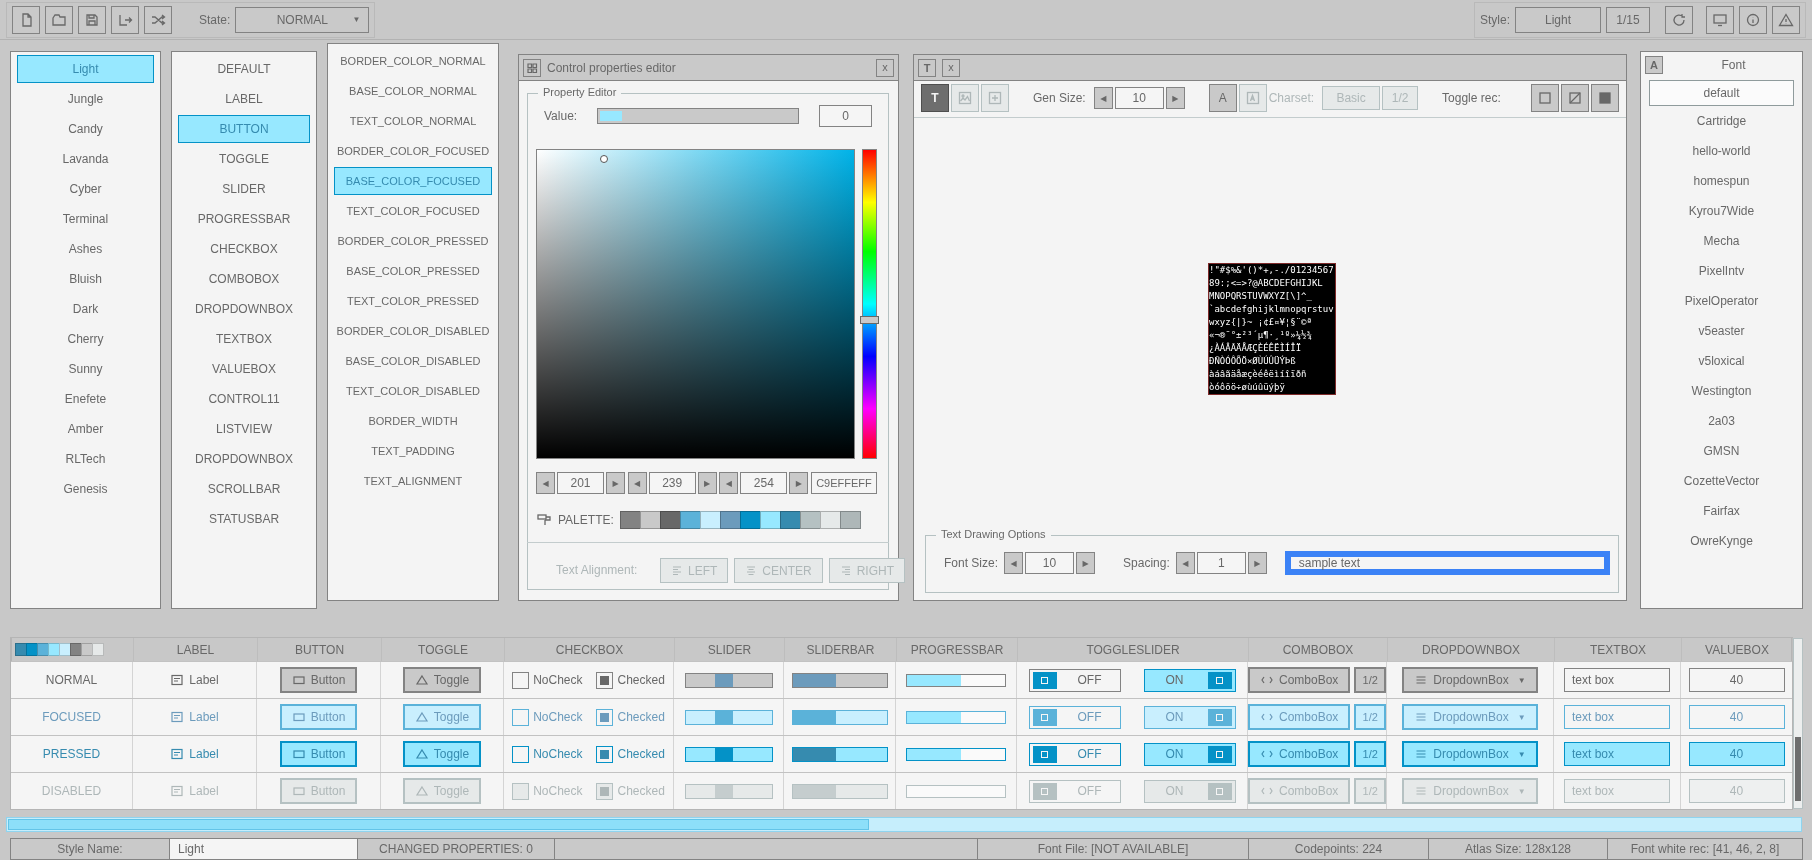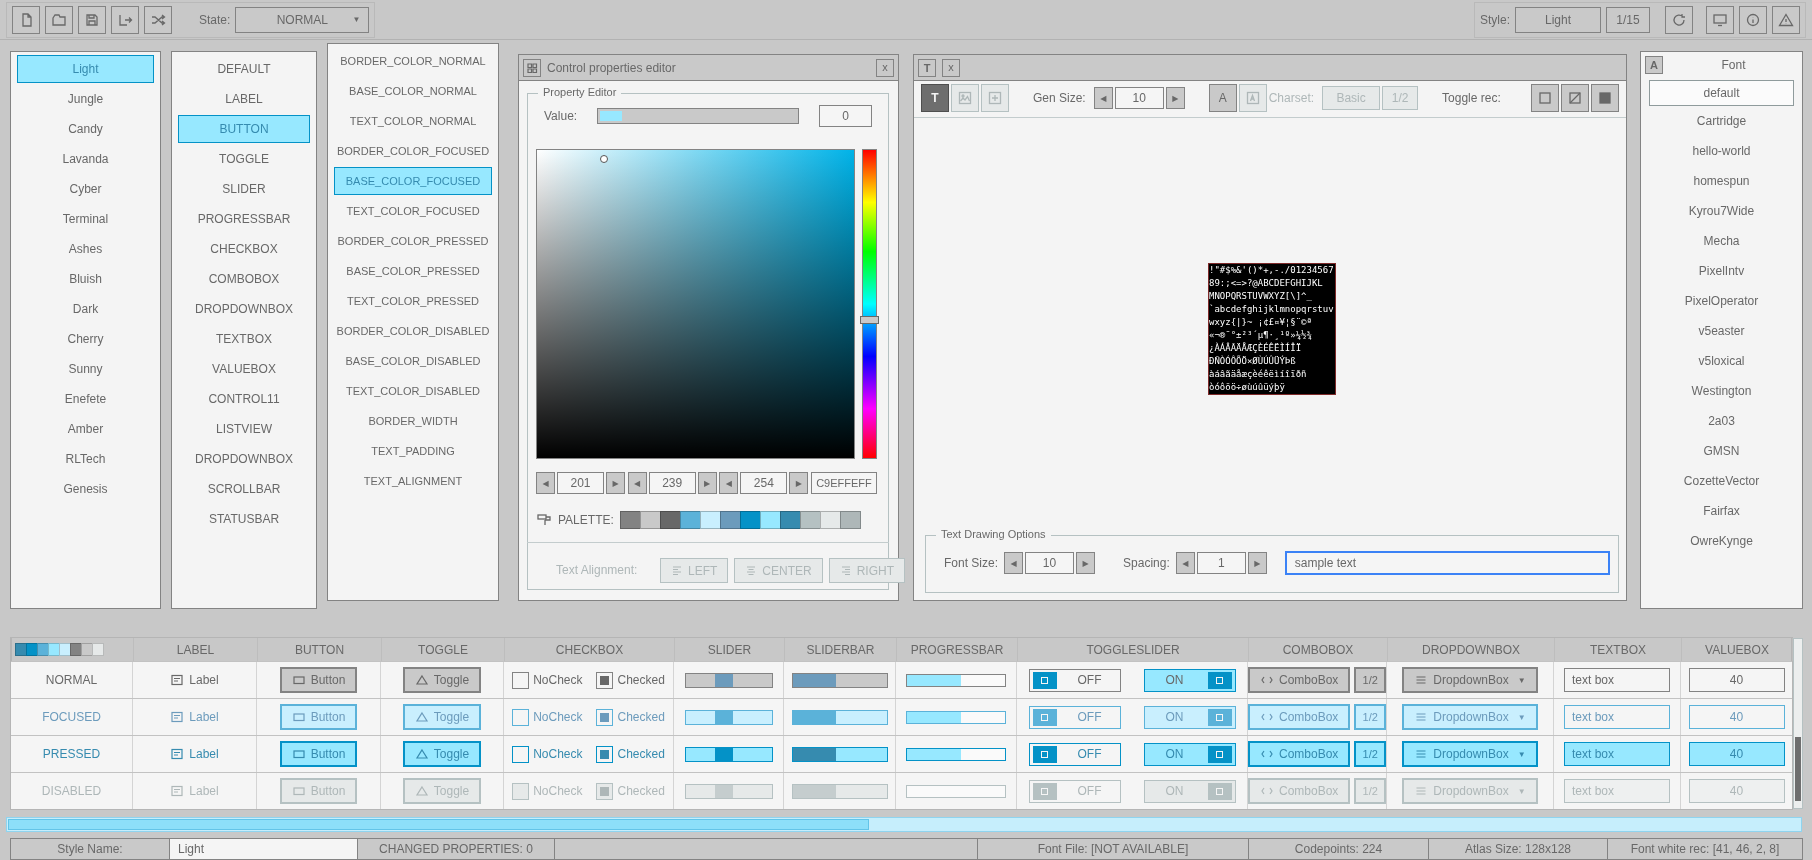--- a/index.html
+++ b/index.html
@@ -84,21 +84,21 @@
   .align-btn svg{ stroke:#aeb7b8; fill:none; stroke-width:1.2; }
 
   
   .atlas-toolbar{ position:absolute; left:7px; right:7px; top:3px; height:28px; display:flex; align-items:center; gap:2px; }
   .atlas-divider{ position:absolute; left:0; right:0; top:36px; height:1px; background:#c3cccd; }
   .gap-l{ margin-left:22px; } .gap-m{ margin-left:0; } .gap-s{ margin-left:6px; }
   .atlas-img{ position:absolute; left:294px; top:182px; width:128px; height:132px; background:#000;
               border:1px solid #7e2a2a; color:#fff; font:9px/13px "DejaVu Sans Mono",monospace; white-space:pre; overflow:hidden; }
   .opt-group{ position:absolute; left:11px; right:7px; top:454px; height:58px; border:1px solid #b5c1c2; }
   .opt-row{ position:absolute; left:18px; right:8px; top:14px; height:26px; display:flex; align-items:center; gap:6px; }
-  .sample-box{ flex:1; height:24px; border:2px solid #3b82f6; background:#f5f5f5; display:flex;
+  .sample-box{ flex:1; height:24px; border:6px solid #3b82f6; background:#f5f5f5; display:flex;
                align-items:center; padding:0 8px; margin-left:12px; }
 
   
   #font-panel{ position:absolute; background:#f4f4f4; border:1px solid #838383; }
   .font-head{ height:26px; display:flex; align-items:center; padding:2px 4px; gap:6px; }
   .font-item{ height:30px; line-height:30px; text-align:center; margin:0 8px; color:#686868; }
   .font-item.selected{ height:26px; line-height:24px; background:#fbfbfb; border:1px solid #8f9b9c; margin-top:2px; }
 
   
   #table{ position:absolute; left:10px; top:637px; width:1783px; border:1px solid #b5b5b5; border-top:none; }

